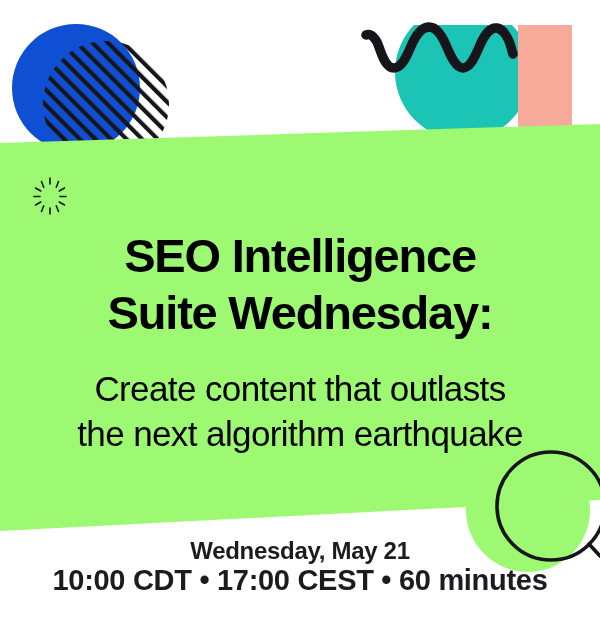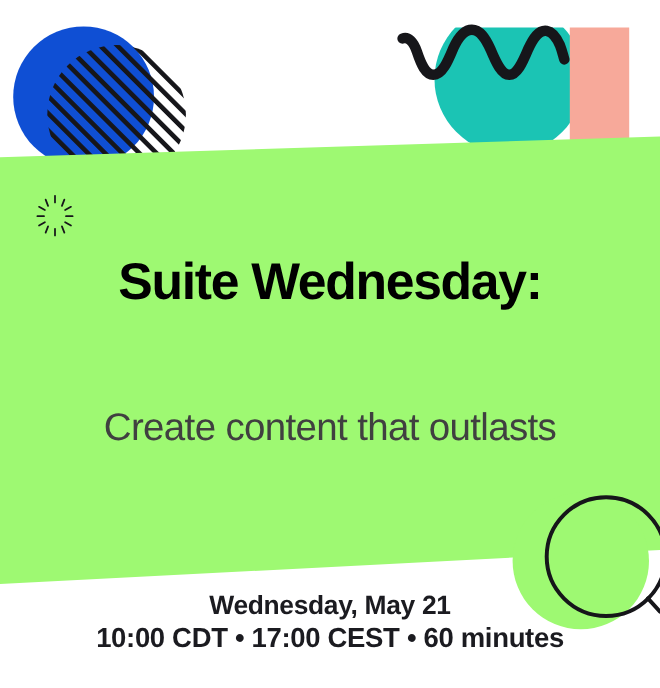--- a/index.html
+++ b/index.html
@@ -46,21 +46,21 @@
     letter-spacing: -1.2px;
   }
   .headline .hl-line { display: block; }
 
   .subhead {
     position: absolute;
     left: 0;
     top: 331px;
     width: 600px;
     text-align: center;
-    color: #404040;
+    color: #000000;
     font-family: "Liberation Sans", sans-serif;
     font-weight: 400;
     font-size: 35px;
     line-height: 45px;
     letter-spacing: -0.6px;
   }
   .subhead .sh-line { display: block; }
 
   .footer-block {
     position: absolute;
@@ -73,21 +73,21 @@
     font-weight: 700;
     letter-spacing: -0.3px;
   }
   .footer-date {
     display: block;
     font-size: 24px;
     line-height: 29px;
   }
   .footer-time {
     display: block;
-    font-size: 25px;
+    font-size: 29px;
     line-height: 31px;
   }
 </style>
 </head>
 <body>
 
 <div id="poster">
 
   <svg class="layer-deco" viewBox="0 0 600 625" xmlns="http://www.w3.org/2000/svg">
     <defs>
@@ -139,25 +139,27 @@
         <circle cx="551" cy="506" r="54"></circle>
         <line x1="589" y1="544" x2="600" y2="556"></line>
       </g>
 
     </g>
   </svg>
 
   <div class="layer-text">
 
     <h1 class="headline">
+      <span class="hl-line">SEO Intelligence</span>
       <span class="hl-line">Suite Wednesday:</span>
     </h1>
 
     <p class="subhead">
       <span class="sh-line">Create content that outlasts</span>
+      <span class="sh-line">the next algorithm earthquake</span>
     </p>
 
     <div class="footer-block">
       <span class="footer-date">Wednesday, May 21</span>
       <span class="footer-time">10:00 CDT • 17:00 CEST • 60 minutes</span>
     </div>
 
   </div>
 </div>
 

